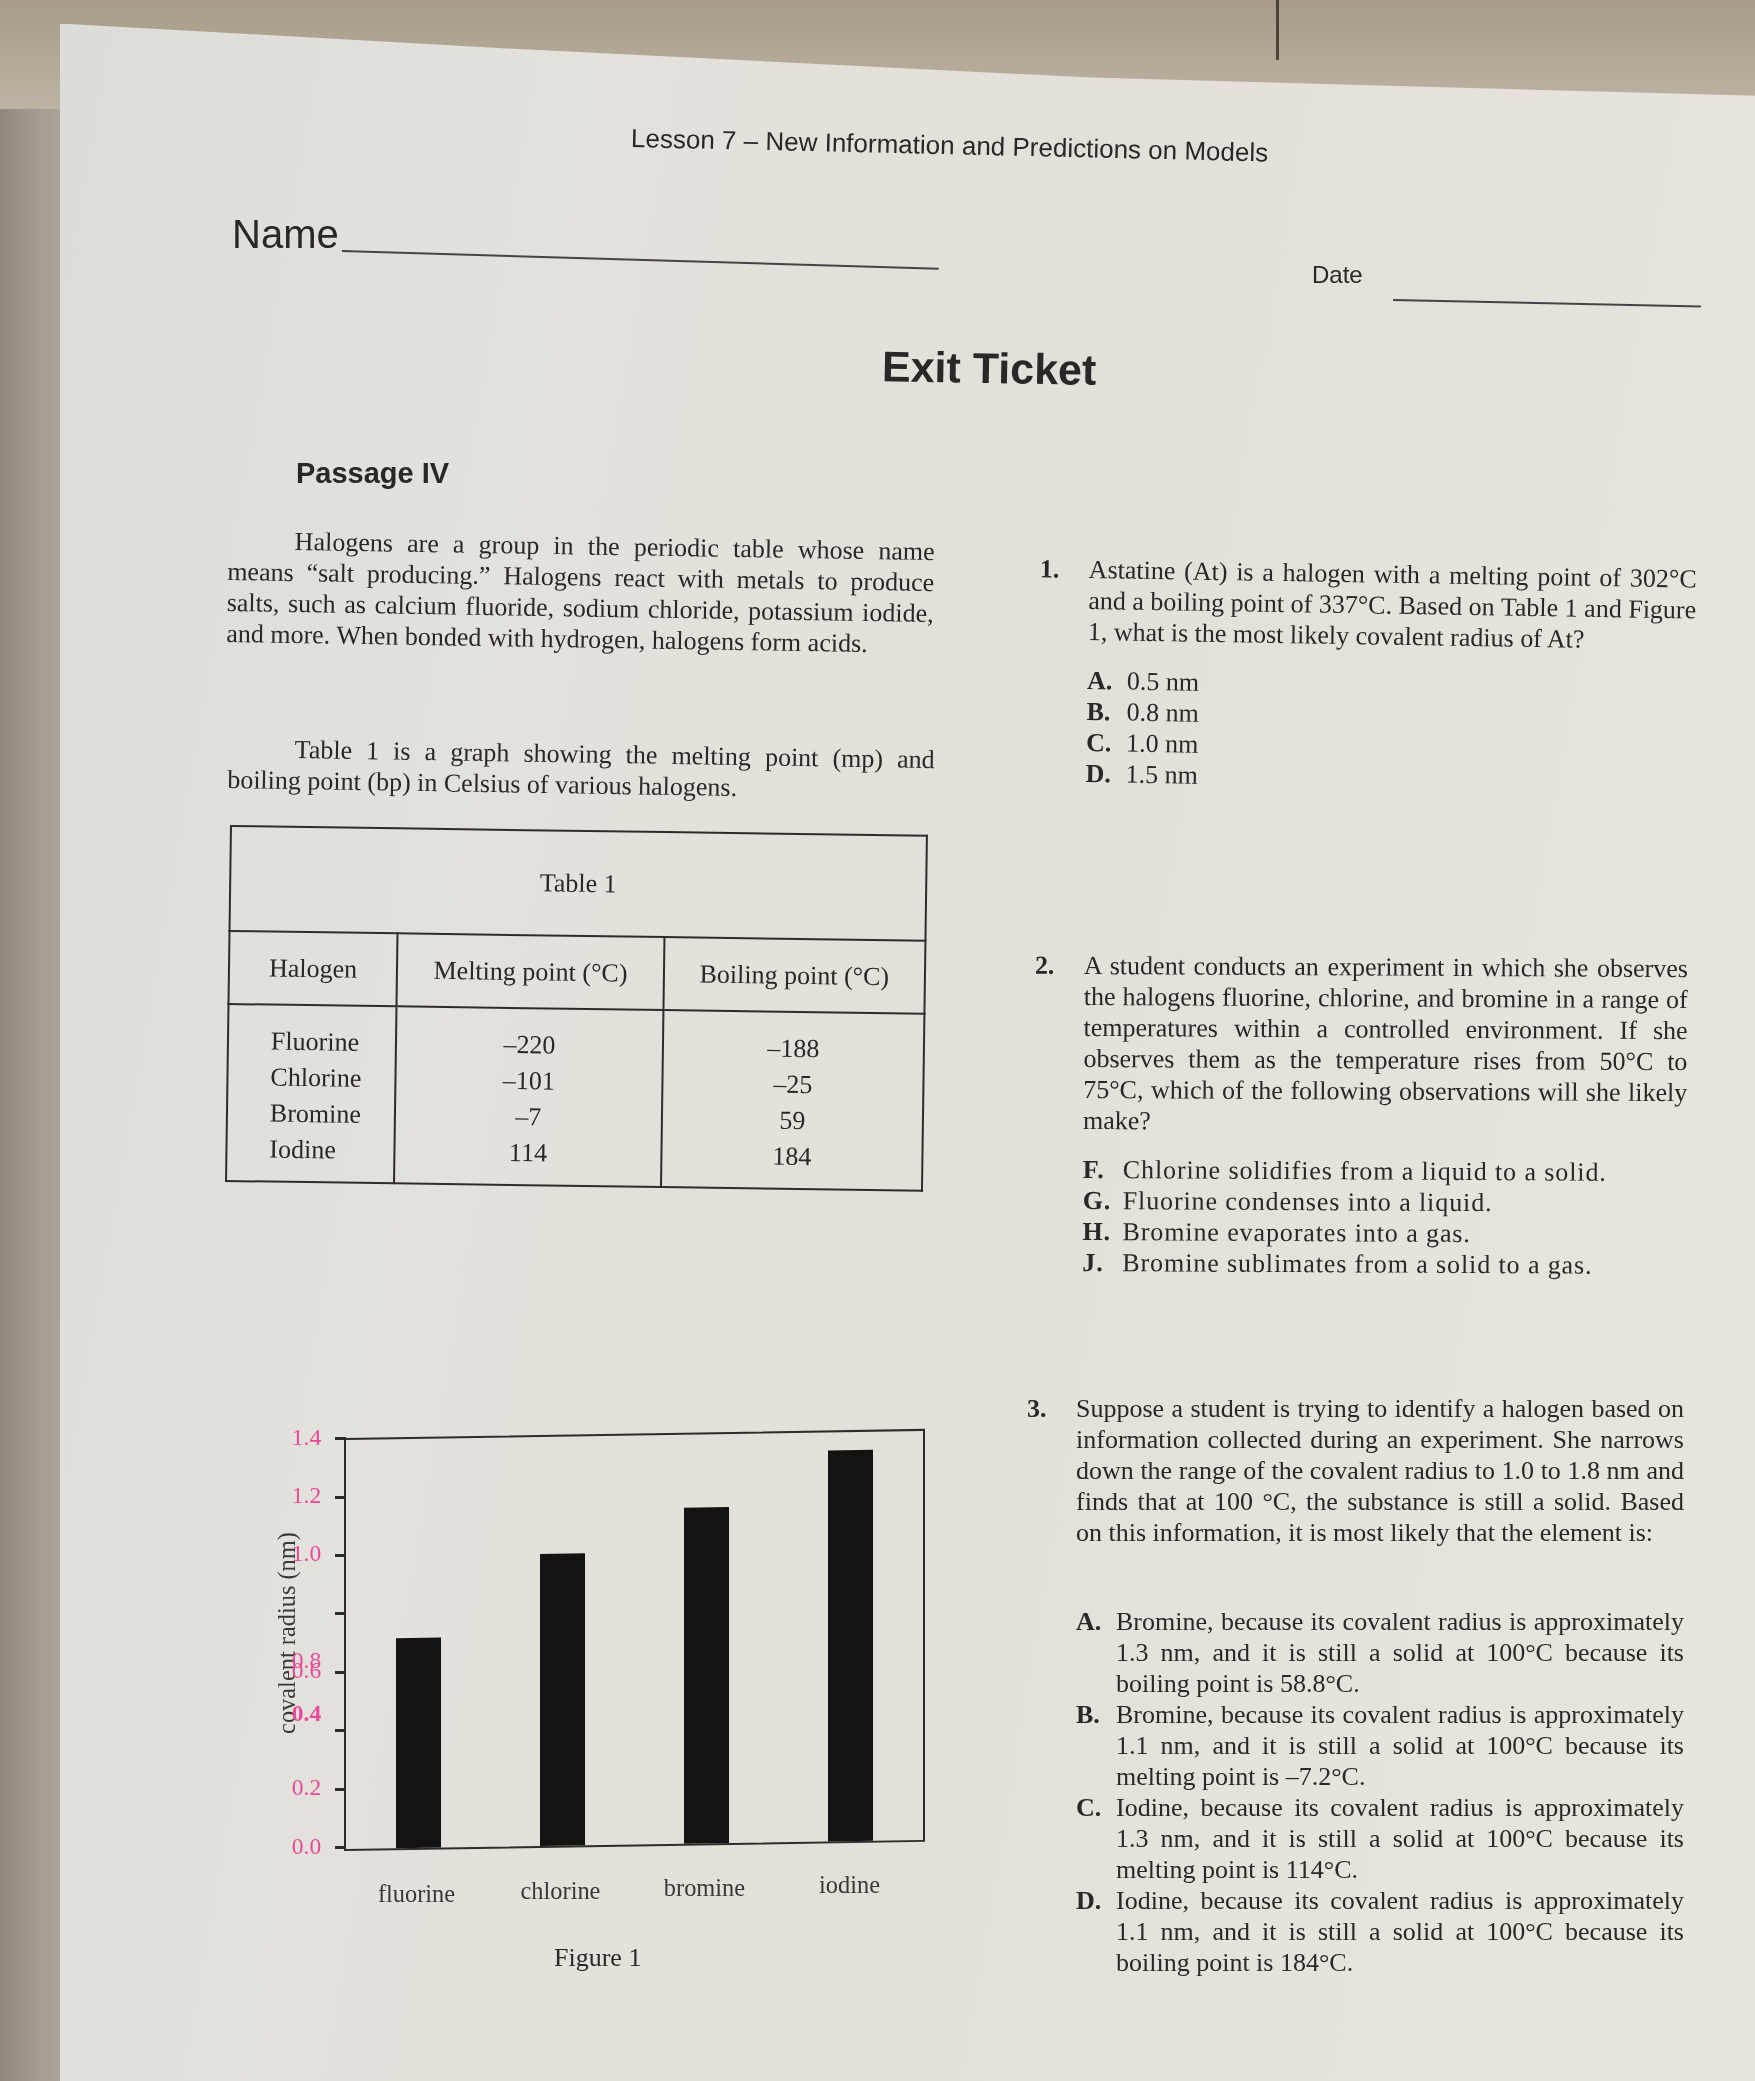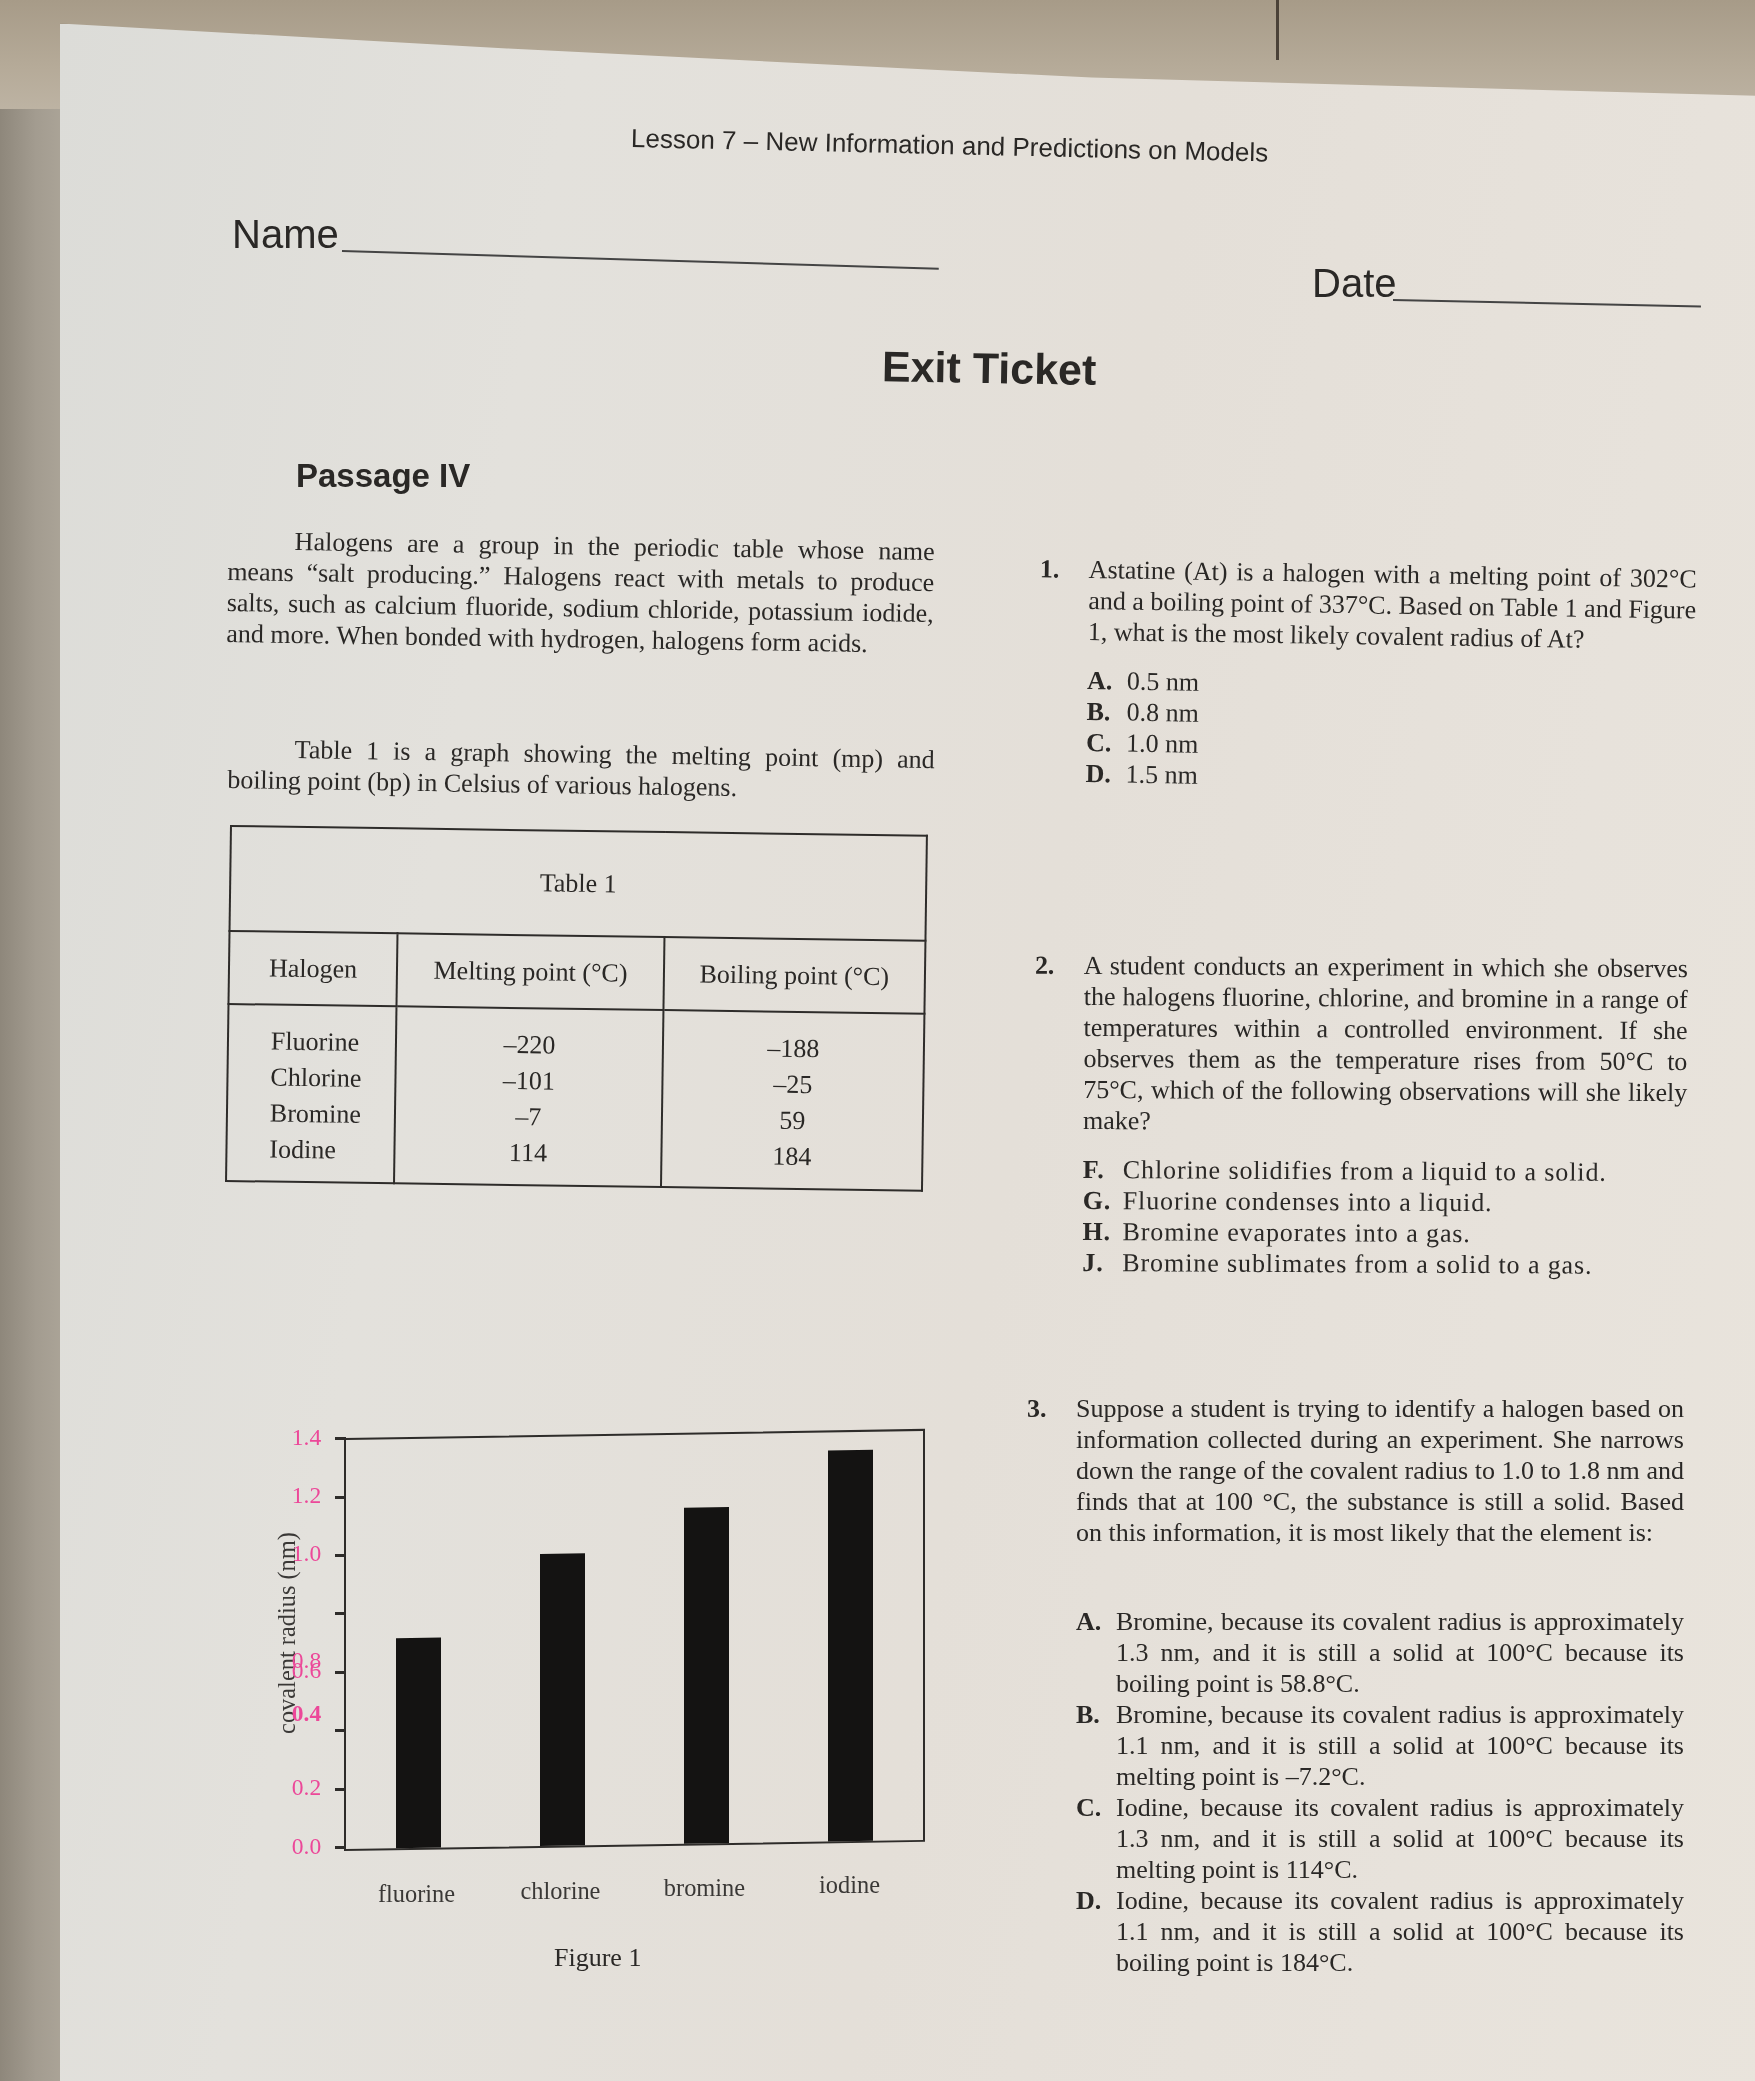--- a/index.html
+++ b/index.html
@@ -18,24 +18,24 @@
     background: linear-gradient(100deg, #dcdcd8 0%, #e3e1dc 25%, #e4dfd8 55%, #e7e2db 80%, #e9e4dc 100%);
     clip-path: polygon(0 0, 26% 1.2%, 60% 2.6%, 100% 3.5%, 100% 100%, 0 100%);
     box-shadow: 0 0 7.2px rgba(0,0,0,0.25);
   }
   .doc { position: absolute; left: 0; top: 0; width: 1756px; height: 2082px; color: #2a2826; }
   .sans { font-family: "Liberation Sans", sans-serif; }
 
   .lesson-title { position: absolute; left: 631px; top: 123px; font-size: 26px; transform: rotate(1.3deg); transform-origin: left; }
   .name-label { position: absolute; left: 232px; top: 212px; font-size: 40px; }
   .name-line { position: absolute; left: 342px; top: 250px; width: 597px; height: 1.8px; background: #444; transform: rotate(1.7deg); transform-origin: left; }
-  .date-label { position: absolute; left: 1312px; top: 261px; font-size: 40px; }
+  .date-label { position: absolute; left: 1312px; top: 261px; font-size: 24px; }
   .date-line { position: absolute; left: 1393px; top: 299px; width: 308px; height: 1.8px; background: #444; transform: rotate(1.2deg); transform-origin: left; }
   .exit-ticket { position: absolute; left: 882px; top: 344px; font-size: 43px; font-weight: bold; transform: rotate(1deg); }
-  .passage-title { position: absolute; left: 296px; top: 457px; font-size: 33px; font-weight: bold; }
+  .passage-title { position: absolute; left: 296px; top: 457px; font-size: 29px; font-weight: bold; }
 
   .para { position: absolute; font-size: 26px; line-height: 31px; text-align: justify; }
   .para p { margin: 0; text-indent: 67px; }
 
   .p1 { left: 228px; top: 525px; width: 707px; transform: rotate(0.9deg); transform-origin: left top; }
   .p2 { left: 228px; top: 733px; width: 707px; transform: rotate(0.9deg); transform-origin: left top; }
   .p3 { left: 230px; top: 1294px; width: 697px; }
 
   
   .t1 { position: absolute; left: 230px; top: 825px; width: 698px; border: 2.7px solid #2e2c2a; border-collapse: collapse; transform: rotate(0.8deg); transform-origin: left top; font-size: 26px; }

